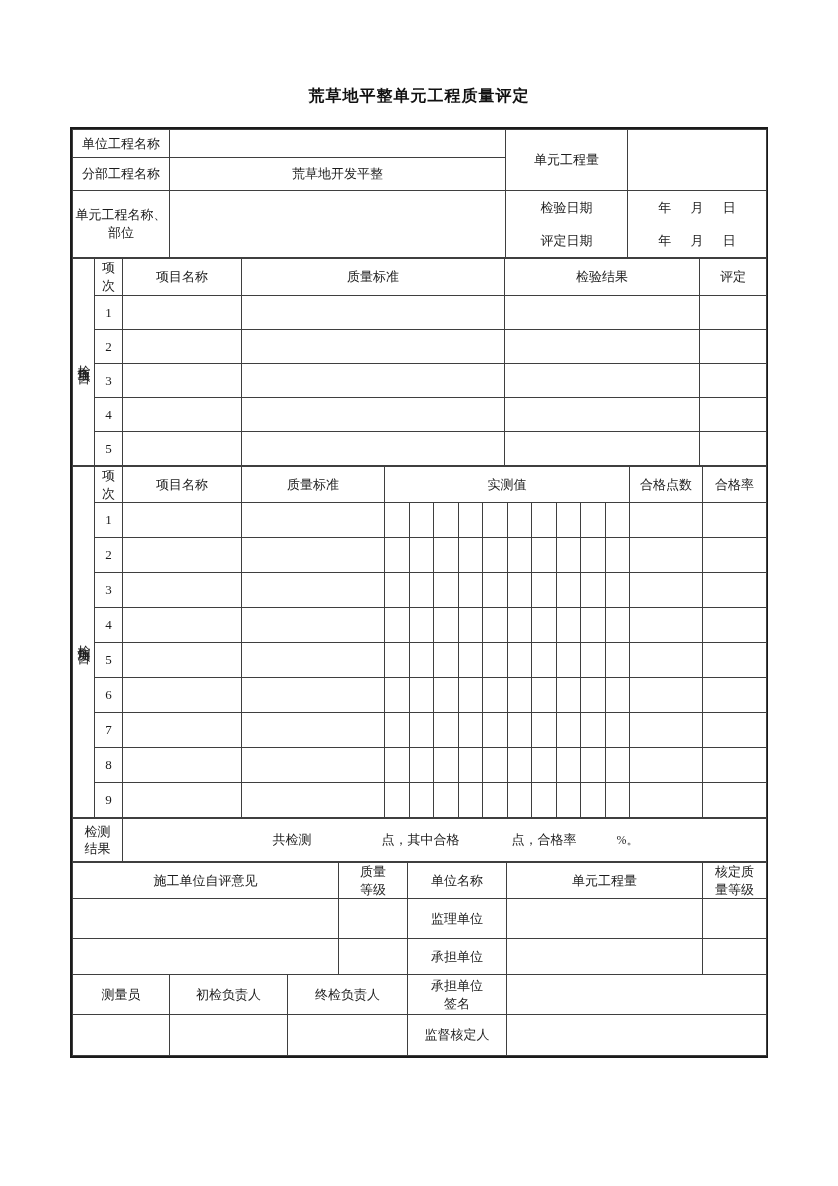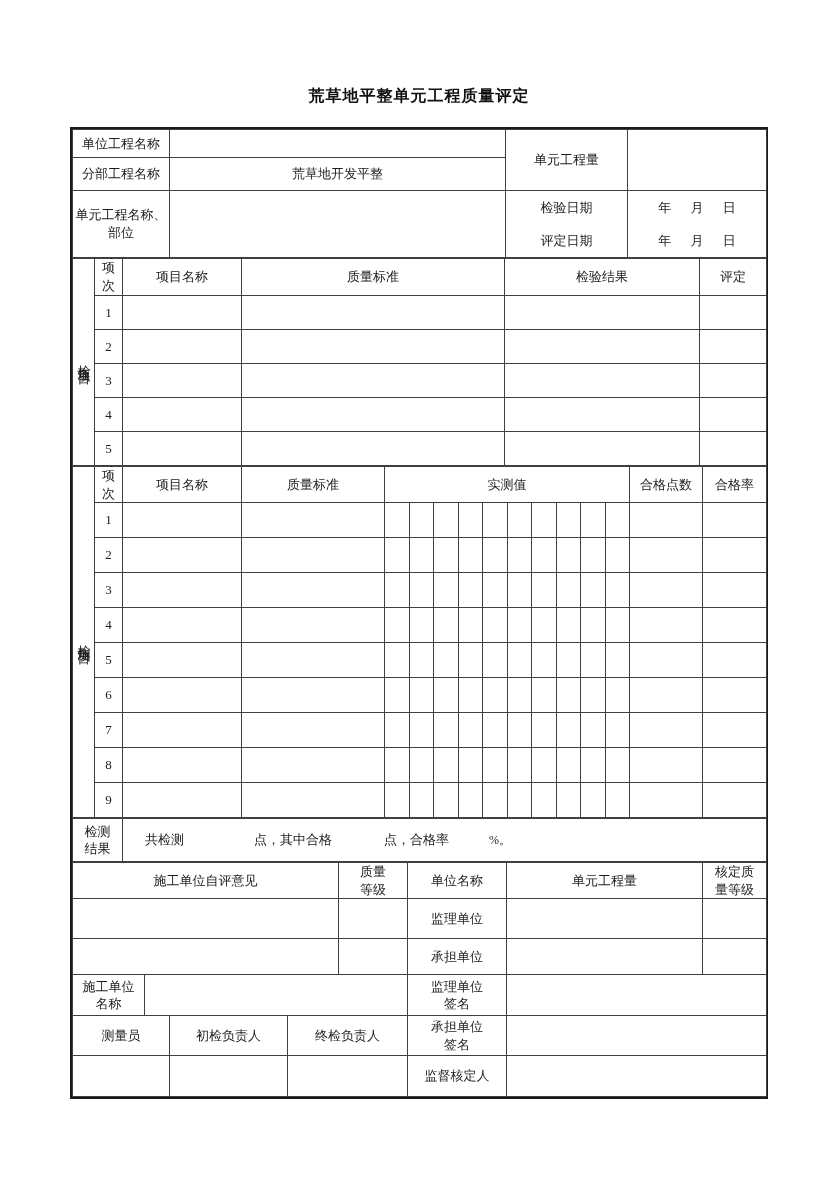--- a/index.html
+++ b/index.html
@@ -26,21 +26,21 @@
   .ml{white-space:pre-line;line-height:1.35;}
   .side{padding:0;}
   .side span{
     writing-mode:vertical-rl;text-orientation:upright;
     letter-spacing:3px;display:inline-block;
   }
   .num{font-family:"Liberation Serif",serif;}
   .dates-cell{vertical-align:middle;}
   .dates-cell .dline{height:33px;line-height:33px;}
   .date-vals .dline{word-spacing:16px;}
-  .result-cell{text-align:left;padding-left:22px;}
+  .result-cell{text-align:center;padding-left:22px;}
   .result-cell span{display:inline-block;}
   .gap1{width:70px;} .gap2{width:52px;} .gap3{width:40px;}
   .pct{font-size:12px;}
 </style>
 </head>
 <body>
 
 <div class="page">
   <h1 class="title">荒草地平整单元工程质量评定</h1>
 
@@ -383,28 +383,20 @@
         <td></td>
         <td></td>
       </tr>
       <tr style="height:36px">
         <td colspan="4"></td>
         <td></td>
         <td>承担单位</td>
         <td></td>
         <td></td>
       </tr>
-      <tr style="height:41px">
-        <td class="ml">施工单位
-名称</td>
-        <td colspan="4"></td>
-        <td class="ml">监理单位
-签名</td>
-        <td colspan="2"></td>
-      </tr>
       <tr style="height:40px">
         <td colspan="2">测量员</td>
         <td>初检负责人</td>
         <td colspan="2">终检负责人</td>
         <td class="ml">承担单位
 签名</td>
         <td colspan="2"></td>
       </tr>
       <tr style="height:41px">
         <td colspan="2"></td>

